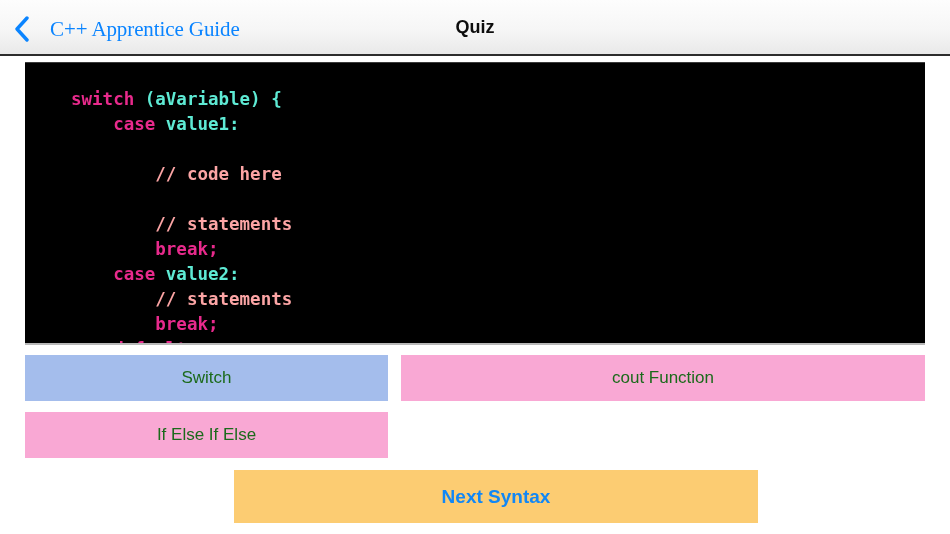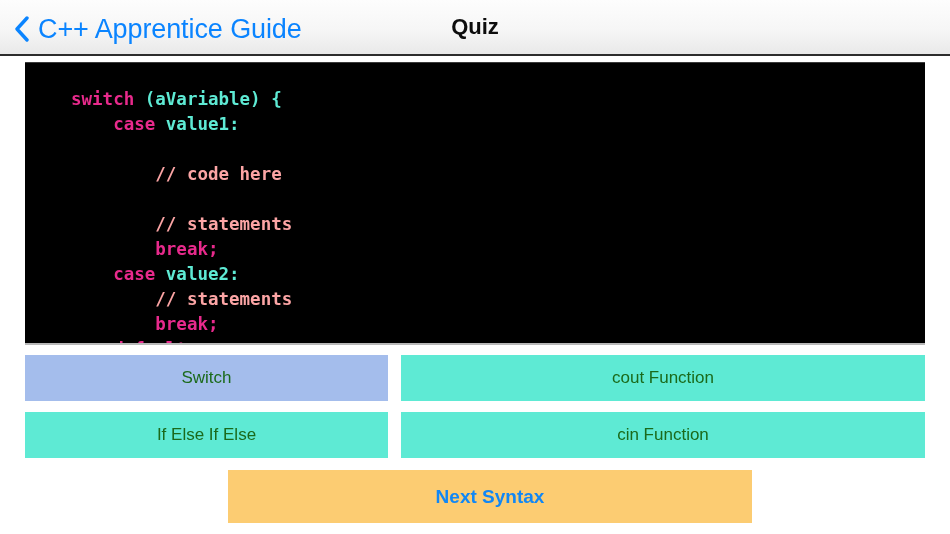--- a/index.html
+++ b/index.html
@@ -33,34 +33,35 @@
     align-items: center;
     cursor: pointer;
   }
   .chevron-icon {
     display: block;
     width: 16px;
     height: 26px;
     flex: 0 0 auto;
   }
   .back-label {
-    margin-left: 8px;
-    font-size: 27px;
+    margin-left: 20px;
+    font-size: 21px;
     color: #0a84ff;
     letter-spacing: -0.1px;
     white-space: nowrap;
+    font-family: Liberation Serif, serif;
   }
   .nav-title {
     position: absolute;
     left: 0; top: 0;
     width: 950px;
     height: 54px;
     line-height: 54px;
     text-align: center;
-    font-size: 22px;
+    font-size: 18px;
     font-weight: bold;
     color: #0d0d0d;
     pointer-events: none;
   }
 
   
   .code-block {
     position: absolute;
     left: 25px;
     top: 62px;
@@ -90,41 +91,41 @@
   .answers {
     position: absolute;
     left: 25px;
     top: 355px;
     width: 900px;
     height: 105px;
   }
   .answer-btn {
     position: absolute;
     height: 46px;
-    background: #5eead4;
+    background: #f9a8d4;
     color: #1b6a1b;
     font-size: 17px;
     display: flex;
     align-items: center;
     justify-content: center;
     cursor: pointer;
     box-sizing: border-box;
   }
   .answer-btn.selected {
     background: #a4bdec;
   }
   .ans-r0 { top: 0; }
   .ans-r1 { top: 57px; text-align: right; }
   .ans-c0 { left: 0;     width: 363px; }
   .ans-c1 { left: 376px; width: 524px; }
 
   
   .next-button {
     position: absolute;
-    left: 228px;
+    left: 234px;
     top: 470px;
     width: 524px;
     height: 53px;
     background: #fccc72;
     color: #1187f5;
     font-size: 19px;
     font-weight: bold;
     display: flex;
     align-items: center;
     justify-content: center;
@@ -165,20 +166,17 @@
 <div class="answers">
   <div class="answer-btn ans-r0 ans-c0 selected" id="ans-0">
     <span>Switch</span>
   </div>
   <div class="answer-btn ans-r0 ans-c1" id="ans-1">
     <span>cout Function</span>
   </div>
   <div class="answer-btn ans-r1 ans-c0" id="ans-2">
     <span>If Else If Else</span>
   </div>
-  <div class="answer-btn ans-r1 ans-c1" id="ans-3">
-    <span>cin Function</span>
-  </div>
 </div>
 
 <div class="next-button">
   <span>Next Syntax</span>
 </div>
 
 </body></html>

